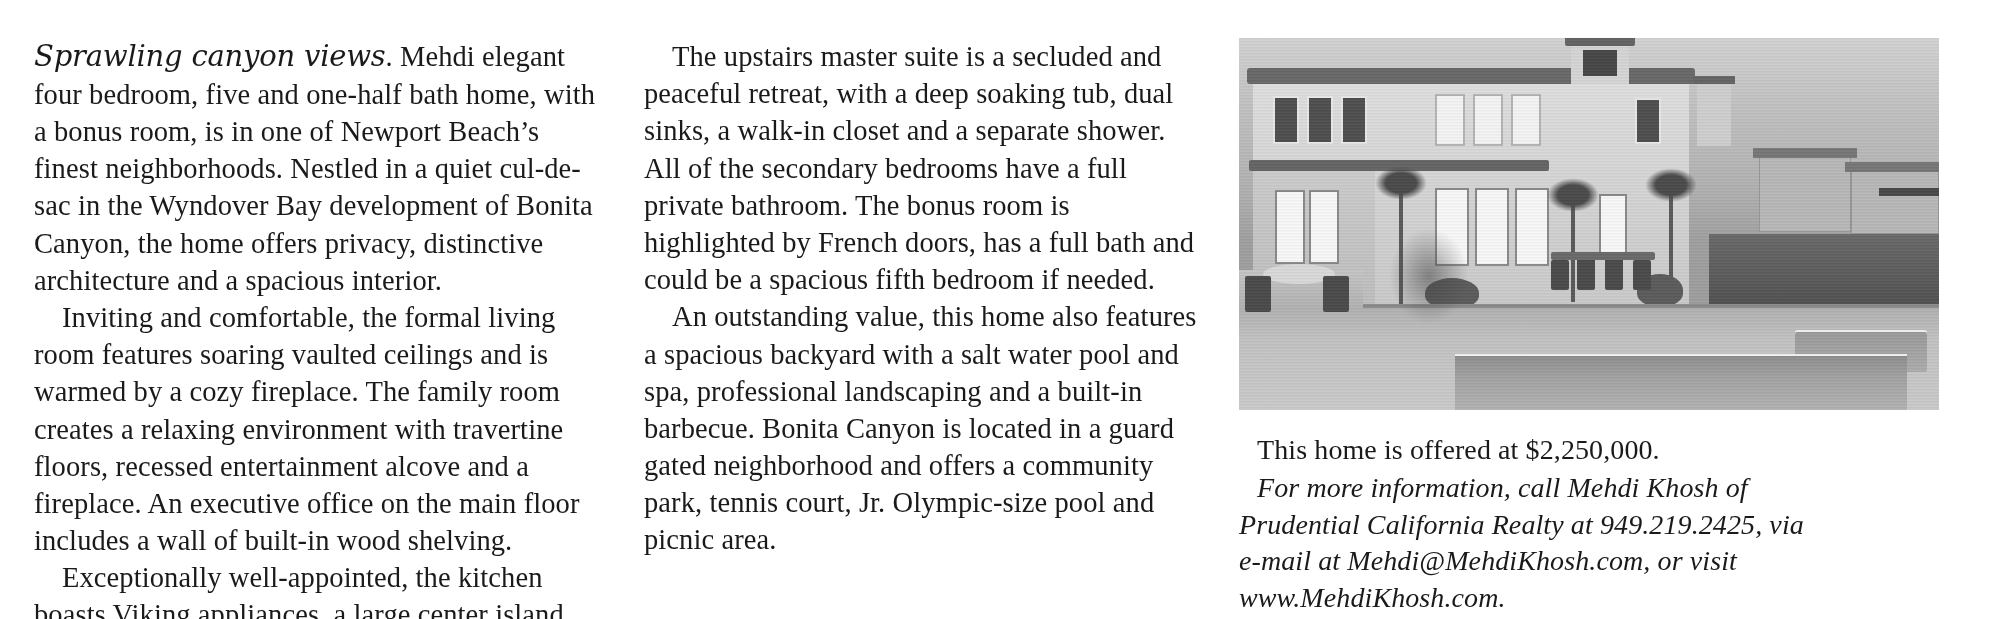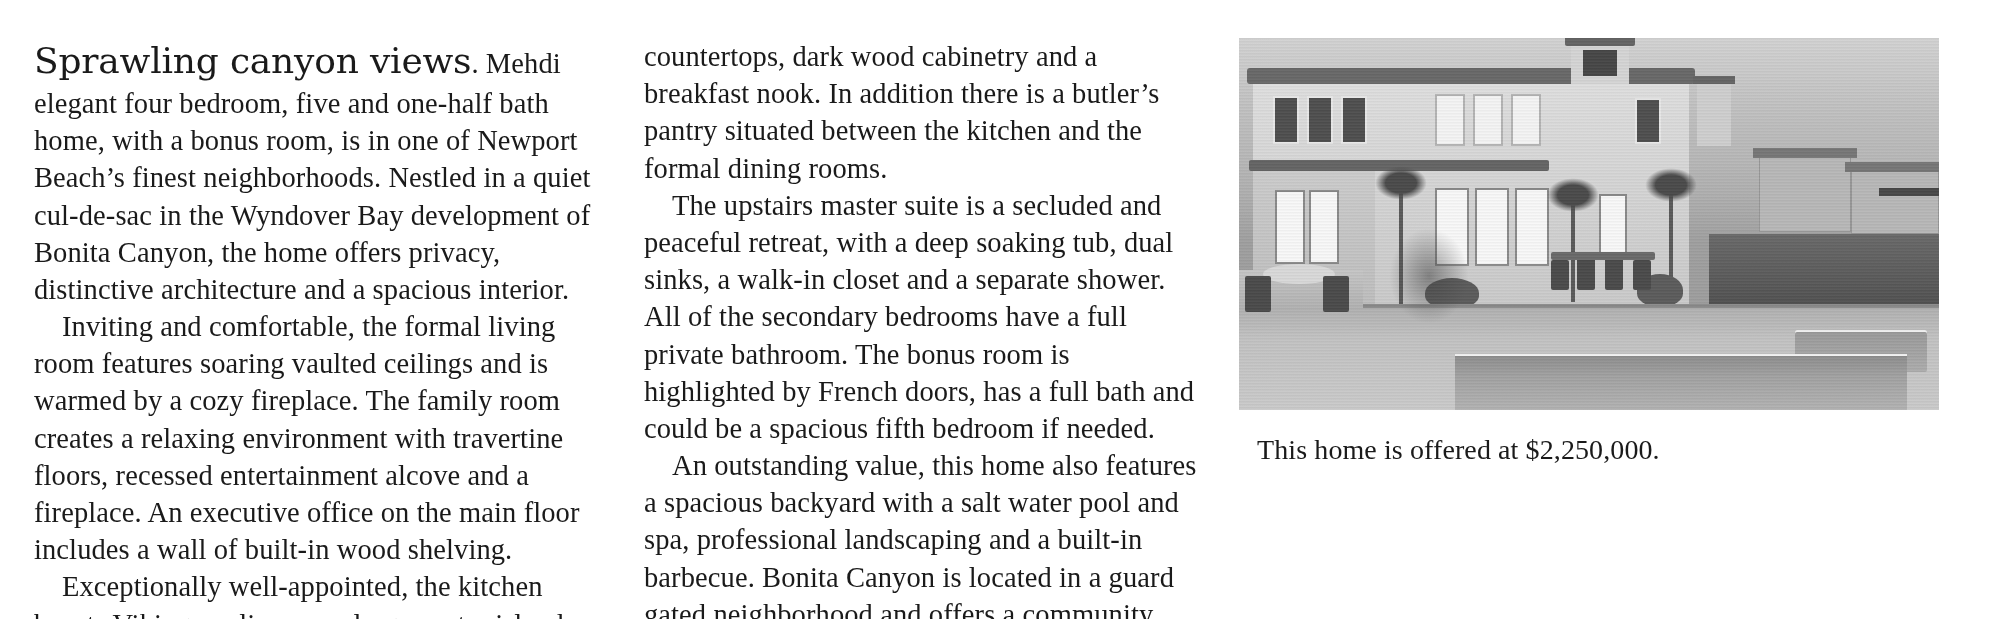--- a/index.html
+++ b/index.html
@@ -47,23 +47,24 @@
     font-size: 28.5px;
     line-height: 1.305;
     text-align: left;
     letter-spacing: 0.1px;
   }
   p.indent {
     text-indent: 28px;
   }
   .lede {
     font-family: "DejaVu Serif", serif;
-    font-size: 36px;
+    font-size: 29px;
     letter-spacing: -0.2px;
     font-weight: 400;
+    font-style: italic;
   }
 
   
   .photo-frame {
     width: 700px;
     height: 372px;
     position: relative;
     overflow: hidden;
     background: #8f8f8f;
     filter: grayscale(100%) contrast(104%);
@@ -303,21 +304,20 @@
 <div class="page">
   <div class="layout">
 
     <div class="col col-text-1">
       <p><span class="lede">Sprawling canyon views</span><span>. Mehdi elegant four bedroom, five and one-half bath home, with a bonus room, is in one of Newport Beach’s finest neighborhoods. Nestled in a quiet cul-de-sac in the Wyndover Bay development of Bonita Canyon, the home offers privacy, distinctive architecture and a spacious interior.</span></p>
       <p class="indent">Inviting and comfortable, the formal living room features soaring vaulted ceilings and is warmed by a cozy fireplace. The family room creates a relaxing environment with travertine floors, recessed entertainment alcove and a fireplace. An executive office on the main floor includes a wall of built-in wood shelving.</p>
       <p class="indent">Exceptionally well-appointed, the kitchen boasts Viking appliances, a large center island, granite</p>
     </div>
 
     <div class="col col-text-2">
-      <p>countertops, dark wood cabinetry and a breakfast nook. In addition there is a butler’s pantry situated between the kitchen and the formal dining rooms.</p>
       <p class="indent">The upstairs master suite is a secluded and peaceful retreat, with a deep soaking tub, dual sinks, a walk-in closet and a separate shower. All of the secondary bedrooms have a full private bathroom. The bonus room is highlighted by French doors, has a full bath and could be a spacious fifth bedroom if needed.</p>
       <p class="indent">An outstanding value, this home also features a spacious backyard with a salt water pool and spa, professional landscaping and a built-in barbecue. Bonita Canyon is located in a guard gated neighborhood and offers a community park, tennis court, Jr. Olympic-size pool and picnic area.</p>
     </div>
 
     <div class="col col-photo">
 
       <div class="photo-frame">
         <div class="sky"></div>
 
         <div class="bg-house" style="left:520px; top:118px; width:92px; height:76px;"></div>
@@ -374,17 +374,18 @@
         </div>
         <div class="umbrella-shadow"></div>
         <div class="spa"></div>
         <div class="pool"></div>
 
         <div class="grain"></div>
       </div>
 
       <div class="caption">
         <p class="offer">This home is offered at $2,250,000.</p>
+        <p class="contact">For more information, call Mehdi Khosh of Prudential California Realty at 949.219.2425, via e-mail at Mehdi@MehdiKhosh.com, or visit www.MehdiKhosh.com.</p>
       </div>
 
     </div>
   </div>
 </div>
 
 </body></html>

